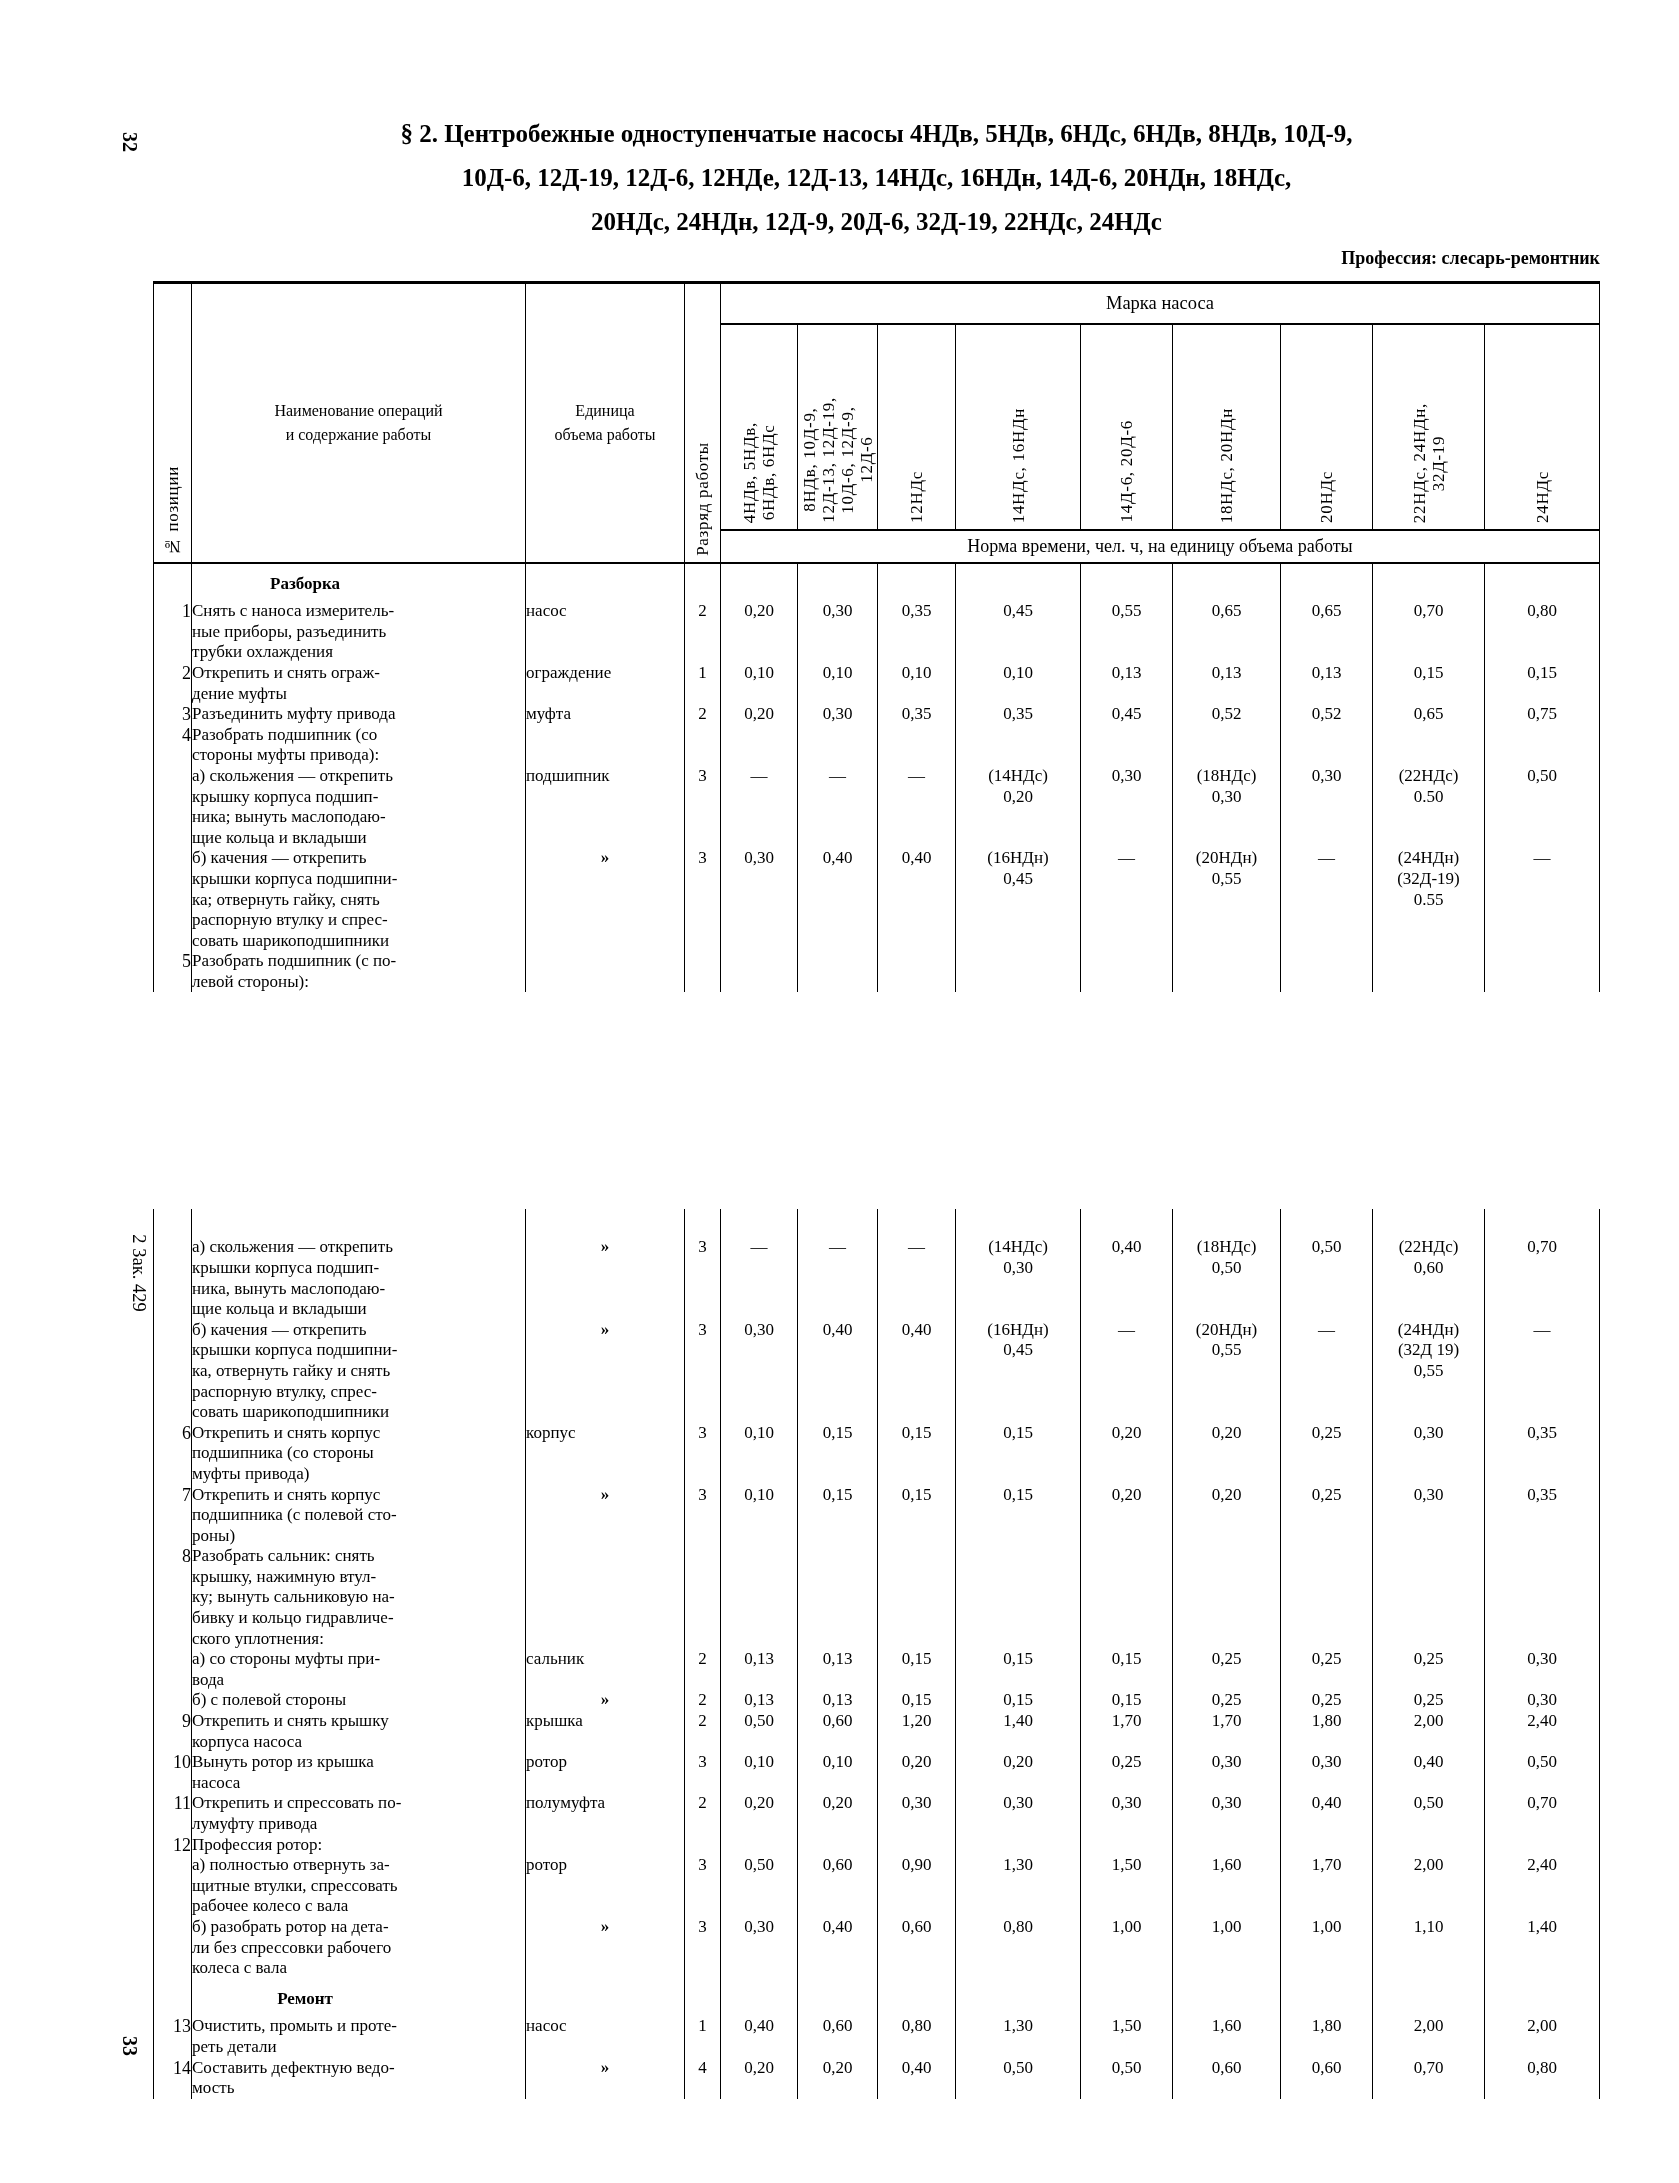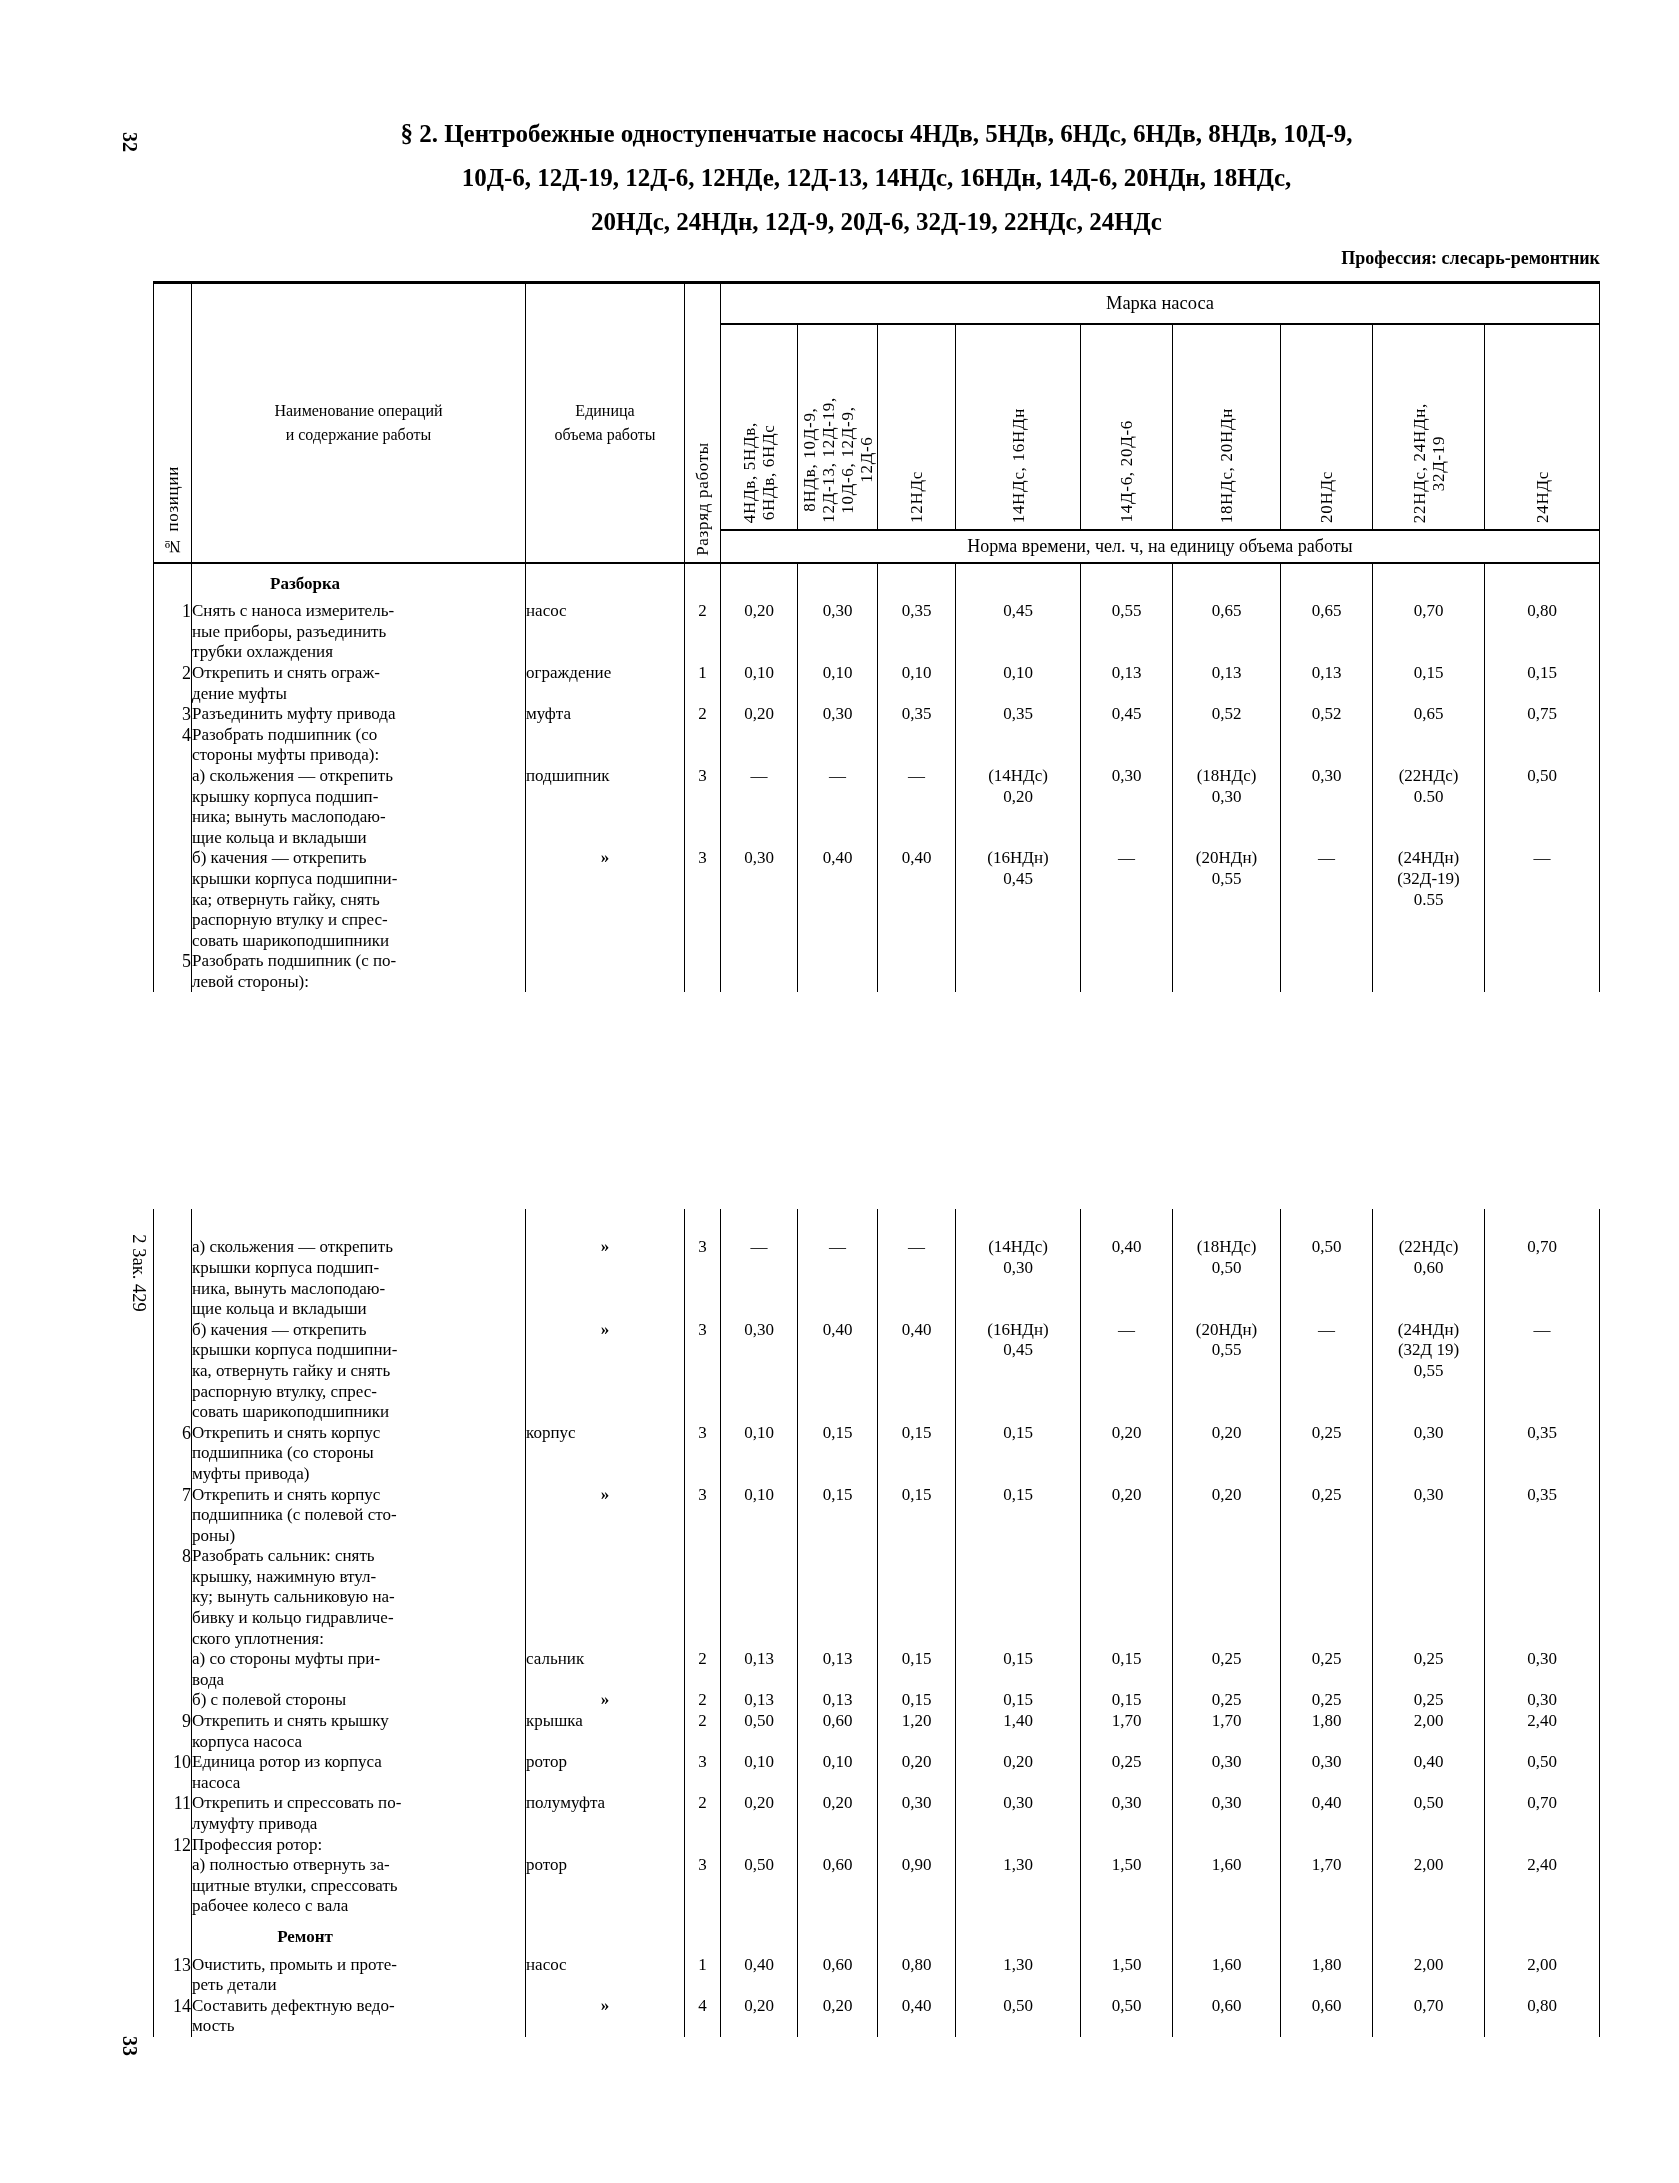--- a/index.html
+++ b/index.html
@@ -444,21 +444,21 @@
           <td class="val">1,20</td>
           <td class="val">1,40</td>
           <td class="val">1,70</td>
           <td class="val">1,70</td>
           <td class="val">1,80</td>
           <td class="val">2,00</td>
           <td class="val">2,40</td>
         </tr>
         <tr>
           <td class="pos">10</td>
-          <td class="opname">Единица ротор из  корпуса
+          <td class="opname">Вынуть ротор из  крышка
 насоса</td>
           <td class="unit">ротор</td>
           <td class="grade">3</td>
           <td class="val">0,10</td>
           <td class="val">0,10</td>
           <td class="val">0,20</td>
           <td class="val">0,20</td>
           <td class="val">0,25</td>
           <td class="val">0,30</td>
           <td class="val">0,30</td>
@@ -506,20 +506,37 @@
           <td class="val">0,50</td>
           <td class="val">0,60</td>
           <td class="val">0,90</td>
           <td class="val">1,30</td>
           <td class="val">1,50</td>
           <td class="val">1,60</td>
           <td class="val">1,70</td>
           <td class="val">2,00</td>
           <td class="val">2,40</td>
         </tr>
+        <tr>
+          <td class="pos"></td>
+          <td class="opname">б) разобрать ротор на дета-
+ли без спрессовки рабочего
+колеса с вала</td>
+          <td class="unit ditto">»</td>
+          <td class="grade">3</td>
+          <td class="val">0,30</td>
+          <td class="val">0,40</td>
+          <td class="val">0,60</td>
+          <td class="val">0,80</td>
+          <td class="val">1,00</td>
+          <td class="val">1,00</td>
+          <td class="val">1,00</td>
+          <td class="val">1,10</td>
+          <td class="val">1,40</td>
+        </tr>
         <tr class="section">
           <td class="pos"></td>
           <td class="opname"><div class="section-label">Ремонт</div></td>
           <td class="unit"></td>
           <td class="grade"></td>
           <td class="val"></td>
           <td class="val"></td>
           <td class="val"></td>
           <td class="val"></td>
           <td class="val"></td>

